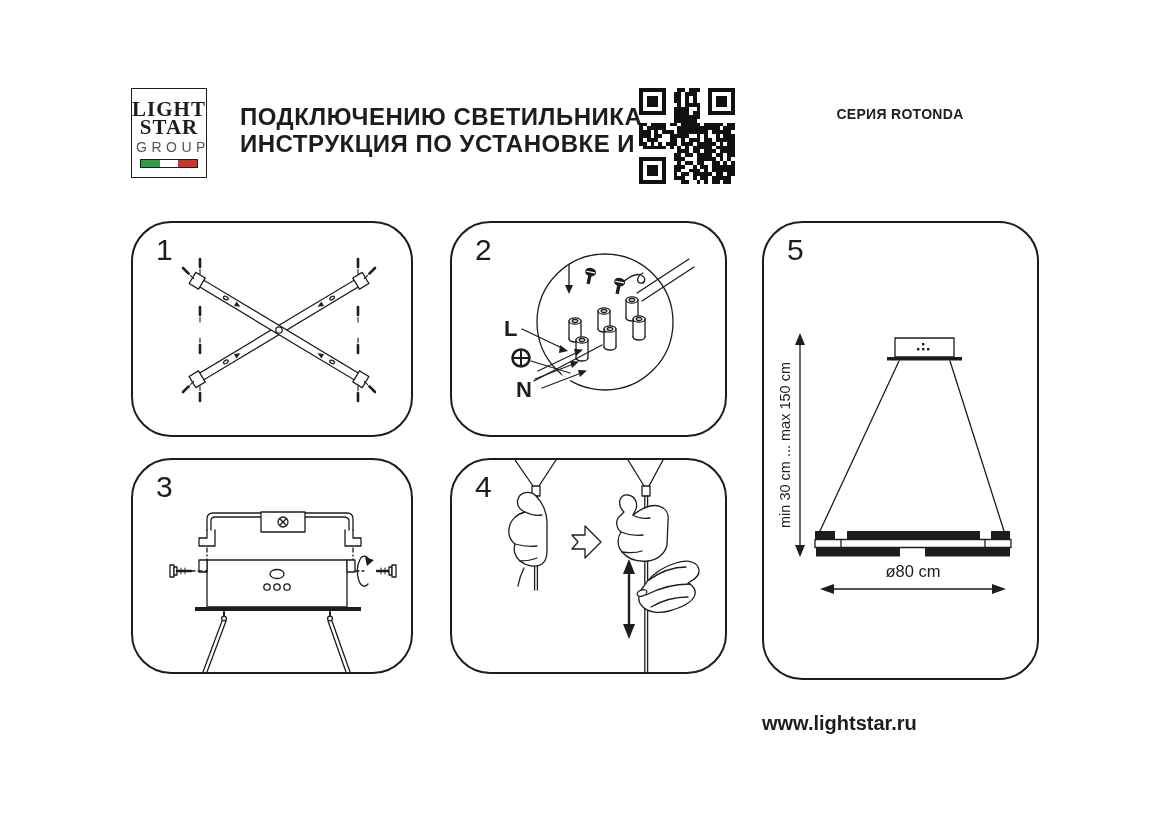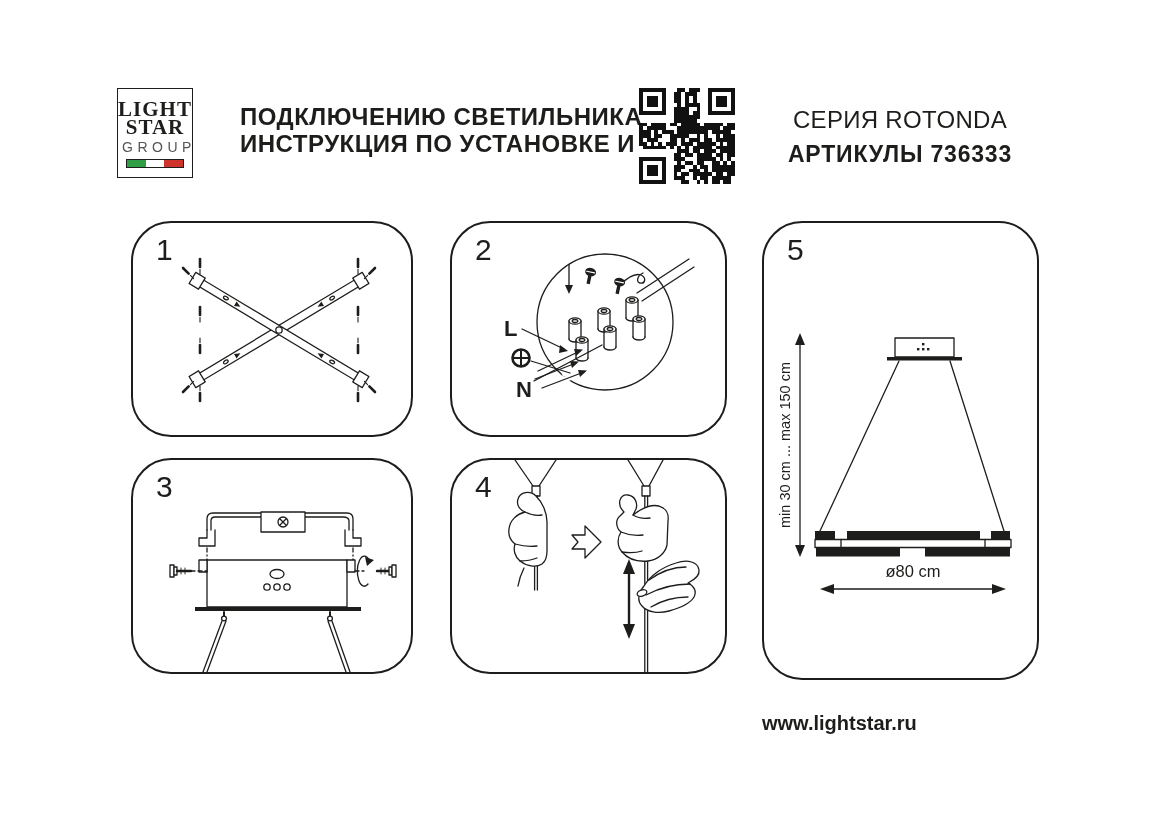--- a/index.html
+++ b/index.html
@@ -1,34 +1,34 @@
 <!DOCTYPE html>
 <html><head>
 <meta charset="utf-8">
 <style>
   html,body{margin:0;padding:0;background:#fff;}
   .page{position:relative;width:1169px;height:826px;background:#fff;overflow:hidden;
         font-family:"Liberation Sans",sans-serif;color:#1d1d1b;}
 
   
-  .logo-box{position:absolute;left:117px;top:88px;width:76px;height:90px;
+  .logo-box{position:absolute;left:131px;top:88px;width:76px;height:90px;
             border:1.2px solid #1d1d1b;text-align:center;box-sizing:border-box;padding-top:11px;}
   .logo-word{font-family:"Liberation Serif",serif;font-weight:700;font-size:21px;line-height:18px;letter-spacing:1px;}
   .logo-group{font-size:14px;letter-spacing:4.5px;color:#555;margin-top:3px;padding-left:4px;}
   .flag{width:56px;height:7px;margin:4px auto 0;border:1px solid #1d1d1b;display:flex;}
   .flag span{flex:1;height:100%;}
 
   .title{position:absolute;left:240px;top:103px;font-size:24px;font-weight:700;
          line-height:27px;letter-spacing:.5px;}
 
   .qr{position:absolute;left:639px;top:88px;width:96px;height:96px;}
   .qr svg{width:96px;height:96px;shape-rendering:crispEdges;}
 
   .right-head{position:absolute;left:775px;top:106px;width:250px;text-align:center;}
-  .series{font-size:24px;font-weight:400;letter-spacing:.3px;}
+  .series{font-size:14px;font-weight:700;letter-spacing:.3px;}
   .articles{font-size:23px;font-weight:700;letter-spacing:.8px;margin-top:7px;}
 
   
   .panel{position:absolute;border:2px solid #1d1d1b;border-radius:40px;background:#fff;box-sizing:border-box;}
   .p1{left:131px;top:221px;width:282px;height:216px;}
   .p2{left:450px;top:221px;width:277px;height:216px;}
   .p3{left:131px;top:458px;width:282px;height:216px;}
   .p4{left:450px;top:458px;width:277px;height:216px;}
   .p5{left:762px;top:221px;width:277px;height:459px;}
   .num{position:absolute;left:23px;top:10px;font-size:30px;font-weight:400;}
@@ -439,21 +439,20 @@
         <rect x="17" y="24" width="1" height="1"></rect>
         <rect x="19" y="24" width="1" height="1"></rect>
         <rect x="20" y="24" width="1" height="1"></rect>
         <rect x="22" y="24" width="1" height="1"></rect>
         <rect x="23" y="24" width="1" height="1"></rect>
       </svg>
   </div>
 
   <div class="right-head">
     <div class="series">СЕРИЯ ROTONDA</div>
-    <div class="articles">АРТИКУЛЫ 736333</div>
   </div>
 
   <div class="panel p1">
     <div class="num">1</div>
     <svg class="diagram" width="278" height="212" viewBox="0 0 278 212">
       <defs>
         <g id="bolt">
           <line x1="0" y1="0" x2="0" y2="8" style="stroke-width:2.6"></line>
           <line x1="0" y1="10.5" x2="0" y2="15" style="stroke-width:1.1"></line>
         </g>

